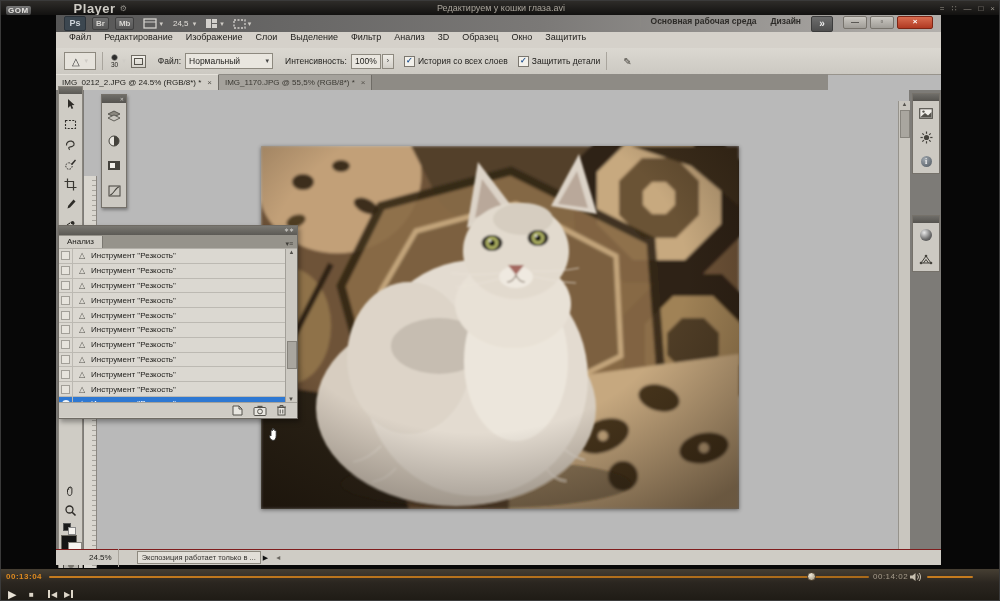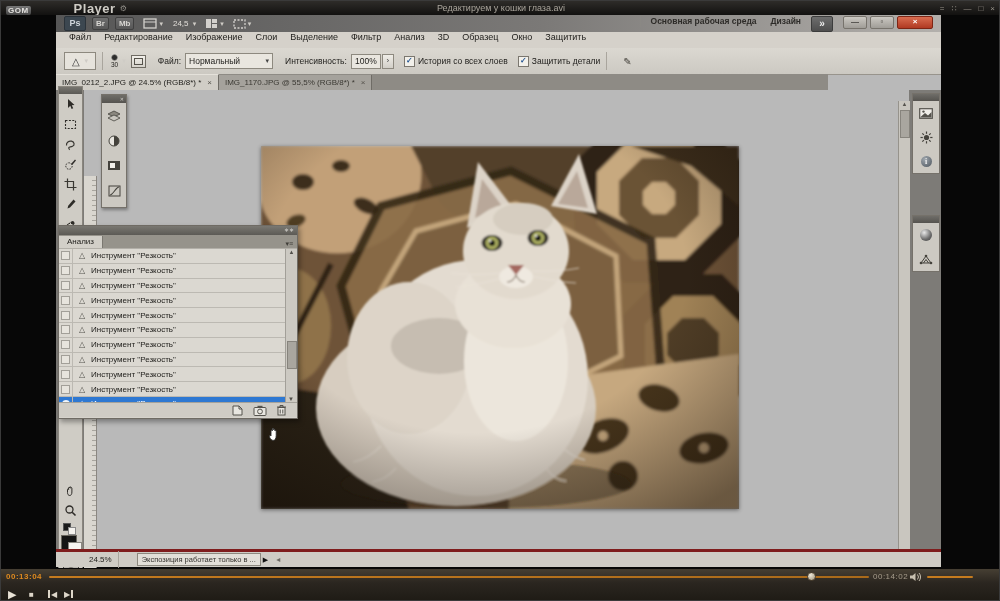--- a/index.html
+++ b/index.html
@@ -144,21 +144,21 @@
   .h-row .tri{flex:0 0 18px;text-align:center;color:#55534d;font-size:8px;}
   .h-row.selected{background:#2e78d2;color:#fff;border-bottom-color:#2e78d2;}
   .h-row.selected .tri{color:#dce8f8;}
   .h-row.selected .well i{border:none;width:8px;height:8px;border-radius:50%;background:#f2f6fb;}
   #history-scroll{position:absolute;right:0;top:0;width:11px;height:153px;background:#ccc9c2;border-left:1px solid #a29f98;
                   font-size:6px;color:#504e49;text-align:center;}
   #history-scroll .thumb{position:absolute;left:1px;top:92px;width:8px;height:26px;background:#a9a69f;border:1px solid #87847d;}
   #history-footer{height:14px;background:#cfccc5;border-top:1px solid #a5a29b;display:flex;align-items:center;justify-content:flex-end;gap:9px;padding-right:10px;}
 
   
-  #ps-status{left:0;top:534px;width:885px;height:15px;background:#cfccc5;border-top:3px solid #7f1d1d;
+  #ps-status{left:0;top:534px;width:885px;height:15px;background:#cfccc5;border-top:1px solid #7f1d1d;
              display:flex;align-items:center;font-size:8px;color:#23221f;}
   #status-zoom{margin-left:33px;}
   #status-box{margin-left:12px;border:1px solid #8d897f;background:#e2dfd8;height:11px;display:flex;align-items:center;
               padding:0 4px;font-size:7.5px;color:#34322e;}
   #status-play{margin-left:2px;color:#111;font-size:7px;}
   #status-scroll-left{margin-left:8px;color:#6b6862;font-size:8px;}
 
   
   #cursor{left:211px;top:337px;width:13px;height:15px;z-index:50;}
 

